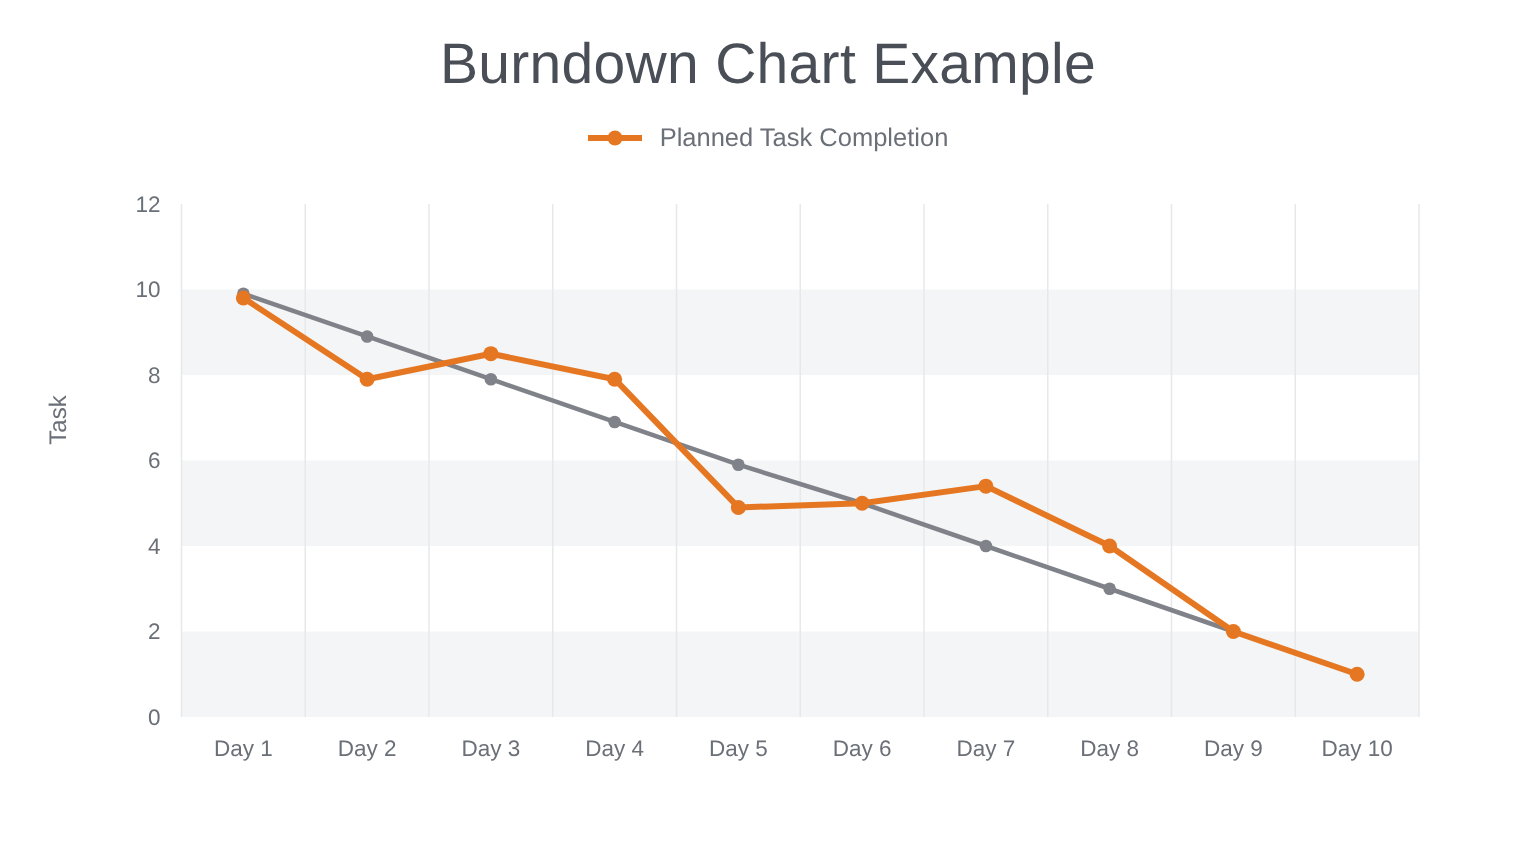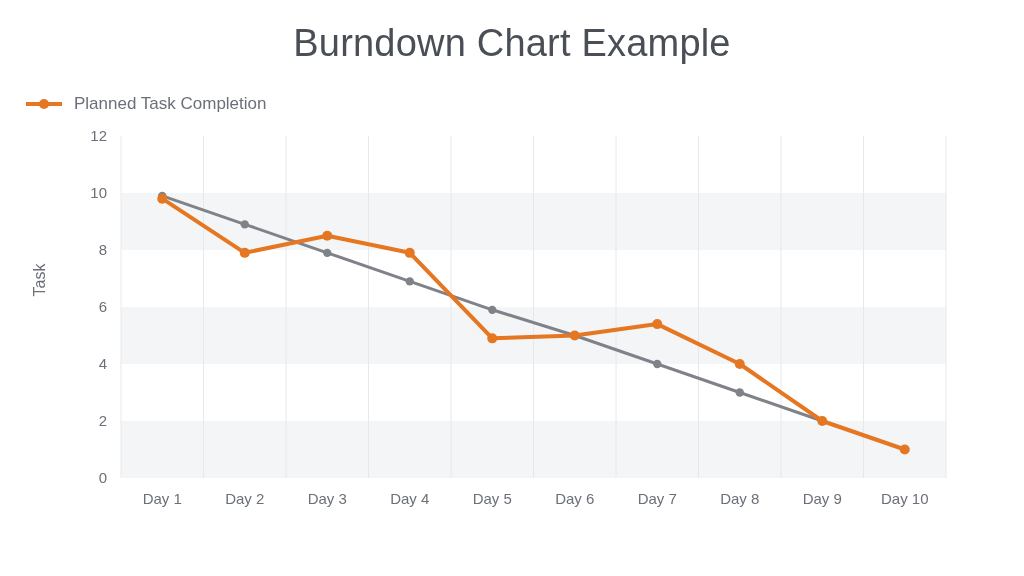--- a/index.html
+++ b/index.html
@@ -23,24 +23,24 @@
     left: 0;
     width: 100%;
     text-align: center;
     font-size: 38px;
     font-weight: 400;
     color: #4a4f57;
     letter-spacing: 0.2px;
   }
   .legend {
     position: absolute;
-    top: 94px;
+    top: 82px;
     left: 0;
     width: 100%;
-    text-align: left;
+    text-align: center;
     font-size: 17px;
     color: #6b7078;
   }
   .legend-item {
     display: inline-flex;
     align-items: center;
     margin: 0 26px;
   }
   .legend-swatch {
     display: inline-block;

